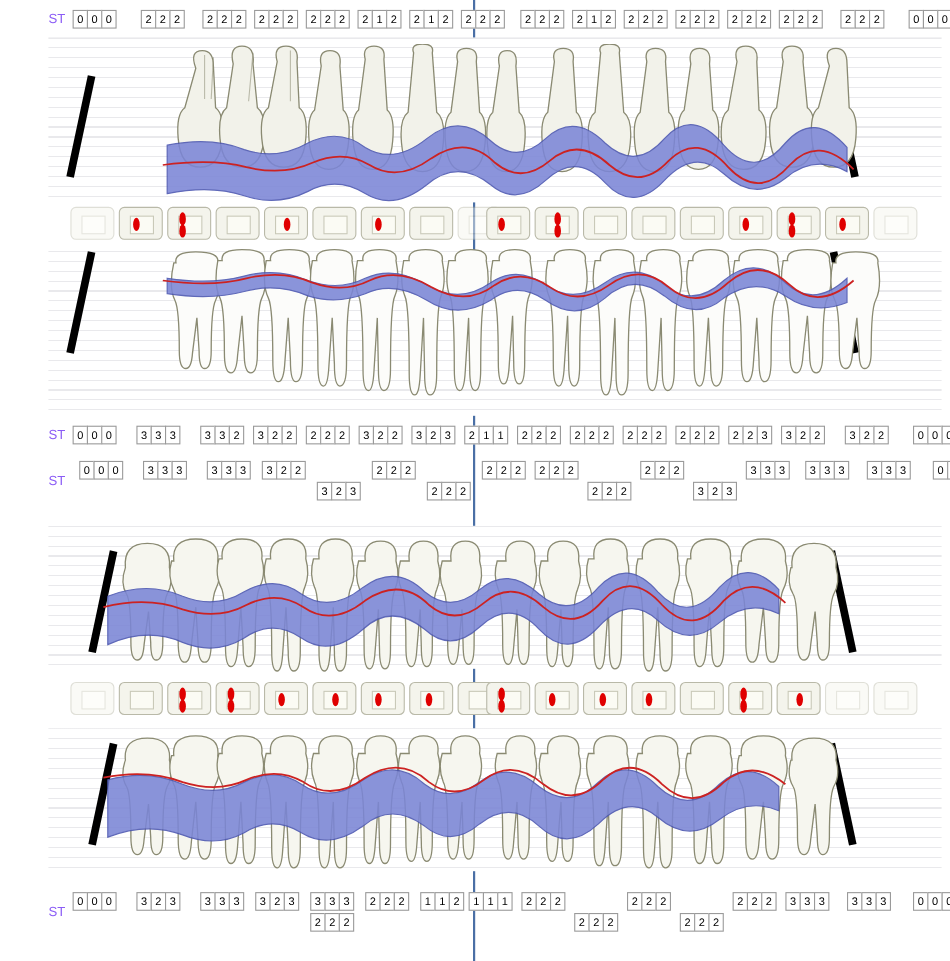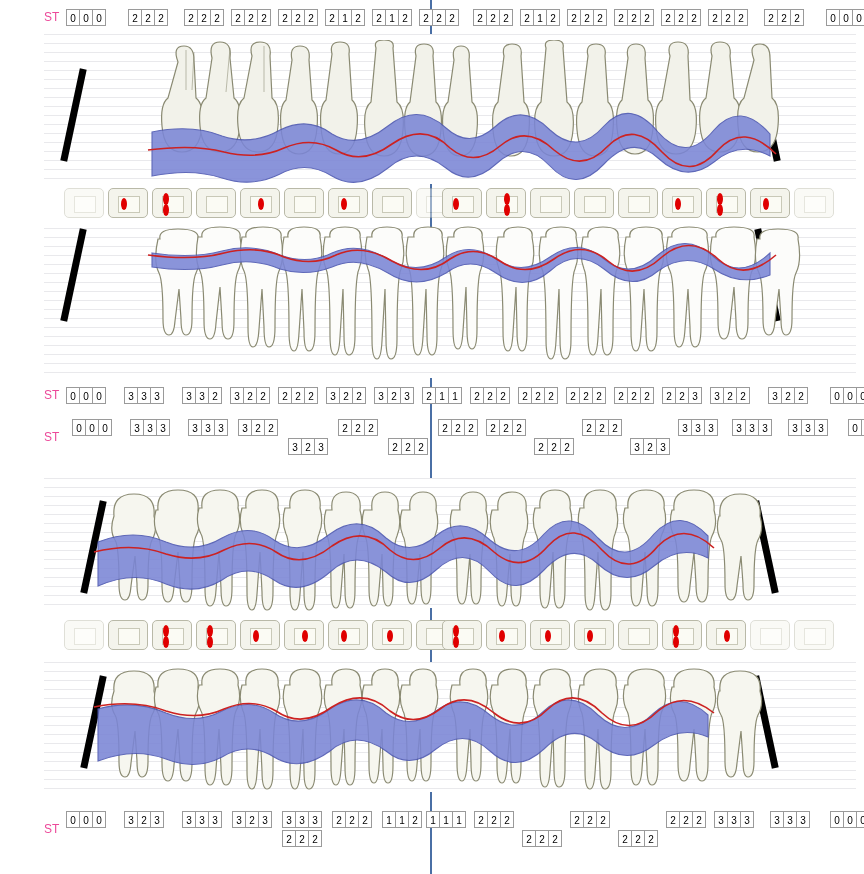--- a/index.html
+++ b/index.html
@@ -7,21 +7,21 @@
   .chart{position:absolute;left:0;top:0;width:864px;height:874px;}
 
   
   .band{position:absolute;left:44px;width:812px;
         background-image:repeating-linear-gradient(to bottom,#e9e9ec 0px,#e9e9ec 1px,#ffffff 1px,#ffffff 9px);}
 
   .midline{position:absolute;top:0;width:2px;background:#4a6fa5;left:430px;}
 
   
   .strow{position:absolute;height:26px;display:flex;align-items:center;}
-  .stlabel{font-size:12px;color:#ec4899;width:22px;text-align:left;}
+  .stlabel{font-size:12px;color:#8b5cf6;width:22px;text-align:left;}
   .cells{display:flex;align-items:flex-start;}
   .tooth-cell{display:flex;flex-direction:column;margin-right:5px;}
   .nums{display:flex;}
   .num{width:14px;height:17px;border:1px solid #9a9a9a;background:#fff;font-size:10px;
        line-height:17px;text-align:center;color:#000;box-sizing:border-box;margin-right:-1px;}
   .nums.lower{margin-top:2px;}
 
   
   .tooth{position:absolute;}
   .tooth svg{display:block;}

